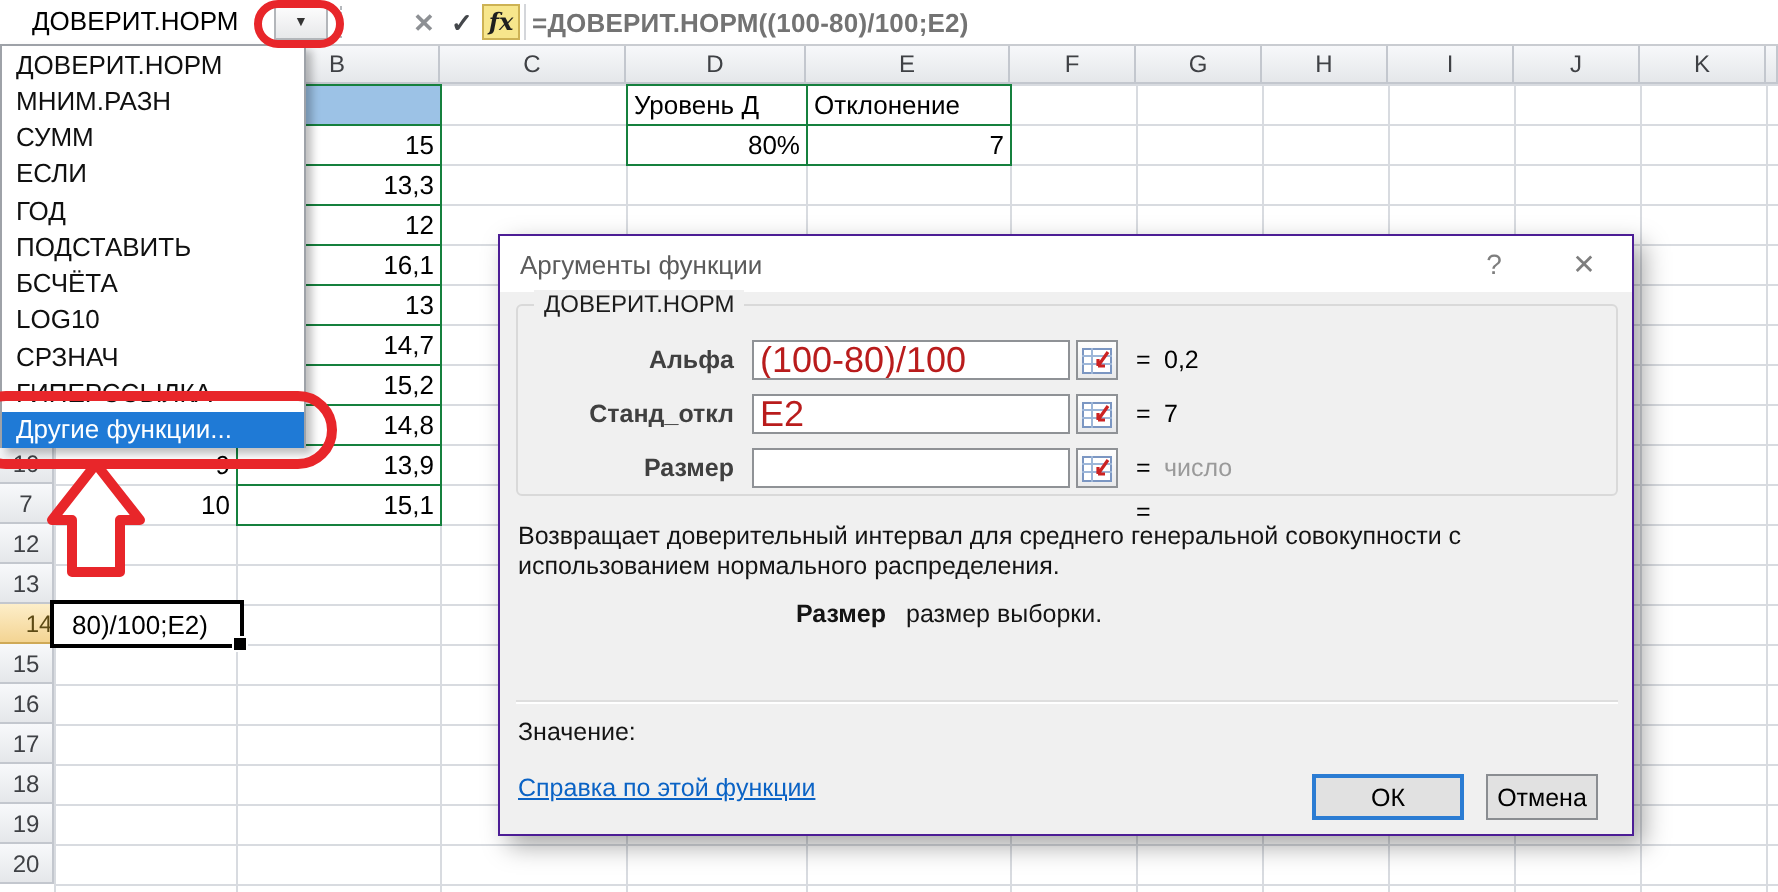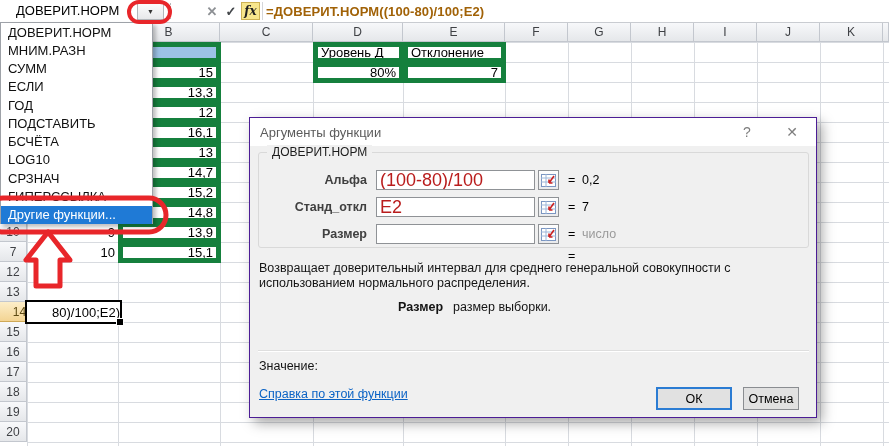--- a/index.html
+++ b/index.html
@@ -16,37 +16,37 @@
     display:flex;align-items:center;justify-content:center;font-size:7px;color:#333;}
   .fb-sep{position:absolute;top:3px;width:1px;height:16px;border-left:1px dotted #b5b8bc;}
   .fb-btn{position:absolute;top:0;height:22px;display:flex;align-items:center;justify-content:center;
     font-size:13px;}
   #fb-cancel{left:203px;width:18px;color:#8d9094;font-weight:bold;}
   #fb-enter{left:222px;width:18px;color:#44474b;font-weight:bold;}
   #fb-fx{left:241px;width:19px;height:18px;top:2px;background:#f7e68c;border:1px solid #cdb254;
     box-sizing:border-box;font-family:"DejaVu Serif",serif;font-style:italic;font-weight:bold;
     font-size:12px;color:#1f1f1f;display:flex;align-items:center;justify-content:center;}
   #formula-text{position:absolute;left:266px;top:0;height:22px;display:flex;align-items:center;
-    font-size:13px;font-weight:600;color:#a16207;letter-spacing:0.1px;}
+    font-size:13px;font-weight:600;color:#737373;letter-spacing:0.1px;}
   #fb-divider{position:absolute;left:262px;top:2px;width:1px;height:18px;background:#d4d6da;}
 
   
   #grid-layer{position:absolute;left:0;top:0;width:889px;height:446px;z-index:1;}
   .vline,.hline{position:absolute;background:#d8dbe0;}
   .hdr{position:absolute;box-sizing:border-box;background:linear-gradient(#f8f9fb,#e5e7ea);
     border-right:1px solid #c3c7ce;border-bottom:1px solid #c3c7ce;color:#3f4145;font-size:12px;
     display:flex;align-items:center;justify-content:center;}
   .hdr.active{background:linear-gradient(#fdeec9,#f3d493);border-bottom:1px solid #cfa957;color:#5d4a14;}
   .cell{position:absolute;box-sizing:border-box;font-size:13px;color:#000;display:flex;
     align-items:center;padding:0 3px;background:transparent;overflow:hidden;white-space:nowrap;}
   .cell.num{justify-content:flex-end;}
-  .cell.tbl{background:#fff;border:5px solid #15803d;}
+  .cell.tbl{background:#fff;border:1px solid #15803d;}
   #active-cell{position:absolute;left:25px;top:300px;width:97px;height:24px;box-sizing:border-box;
     border:2px solid #000;background:#fff;z-index:3;font-size:13px;display:flex;align-items:center;
-    padding-left:20px;justify-content:flex-end;}
+    padding-left:9px;}
   #fill-handle{position:absolute;right:-4px;bottom:-4px;width:6px;height:6px;background:#000;
     border:1px solid #fff;}
 
   
   #func-dropdown{position:absolute;left:0;top:22px;width:153px;height:202px;background:#fff;
     border:1px solid #9ea2a8;box-sizing:border-box;box-shadow:3px 3px 4px rgba(0,0,0,0.25);z-index:5;}
   .dd-item{height:18.27px;display:flex;align-items:center;padding-left:7px;font-size:13px;color:#101010;
     white-space:nowrap;overflow:hidden;}
   .dd-item.sel{background:#1f7ad6;color:#fff;}
 

